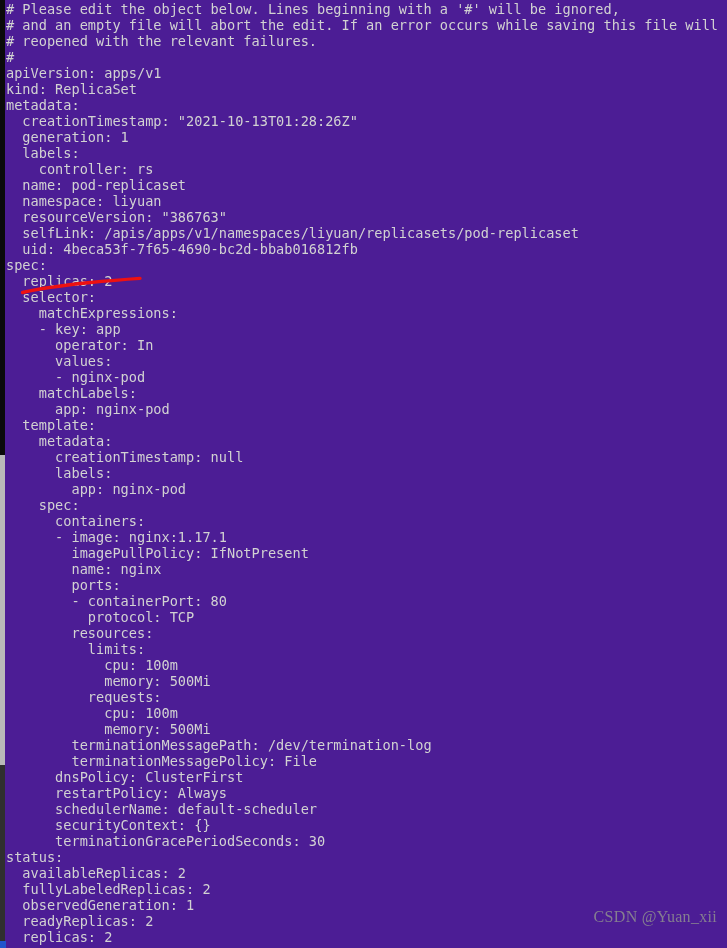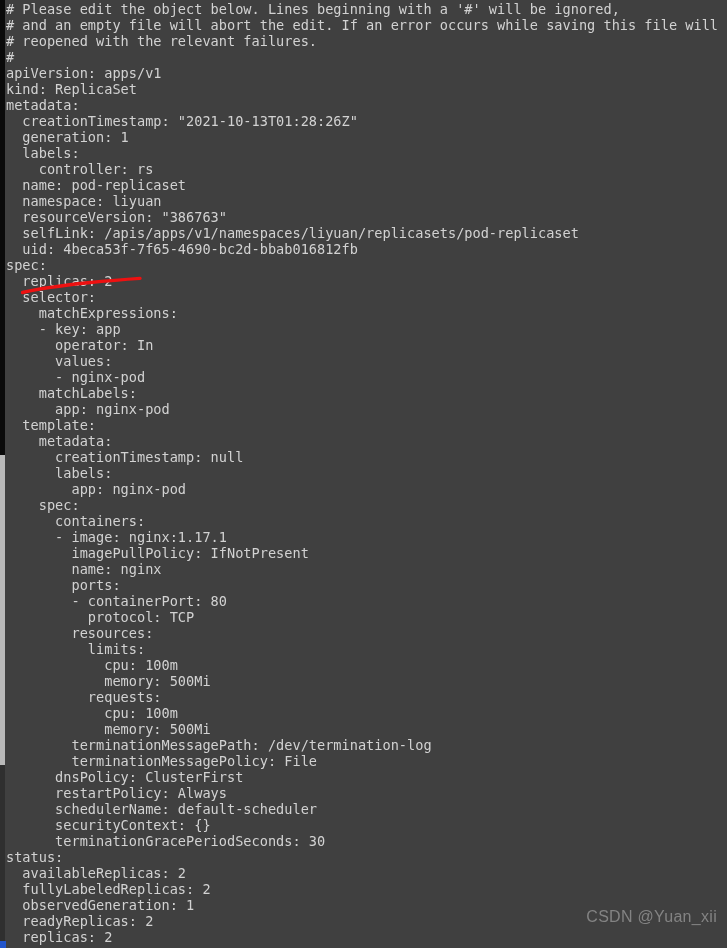--- a/index.html
+++ b/index.html
@@ -74,29 +74,29 @@
     height: 948px;
     pointer-events: none;
   }
   
   #watermark {
     position: absolute;
     right: 10px;
     bottom: 22px;
     color: #8f8f8f;
     font-size: 16px;
-    font-family: Liberation Sans, sans-serif;
+    font-family: Liberation Serif, serif;
     letter-spacing: 0.3px;
     opacity: 0.85;
   }
 </style>
 </head>
 <body>
 
-<div id="screen" style="background: #404040;">
+<div id="screen" style="background: #4c1d95;">
 
   <div id="scroll-gutter">
     <div id="scroll-track-lower" style="background: rgb(47, 47, 47);"></div>
     <div id="scroll-thumb" style="background: rgb(185, 185, 185);"></div>
     <div id="scroll-caret" style="background: rgb(34, 85, 204);"></div>
   </div>
 
   <div id="terminal" style="color: rgb(210, 210, 210);"><div class="line"># Please edit the object below. Lines beginning with a '#' will be ignored,</div><div class="line"># and an empty file will abort the edit. If an error occurs while saving this file will be</div><div class="line"># reopened with the relevant failures.</div><div class="line">#</div><div class="line">apiVersion: apps/v1</div><div class="line">kind: ReplicaSet</div><div class="line">metadata:</div><div class="line">  creationTimestamp: "2021-10-13T01:28:26Z"</div><div class="line">  generation: 1</div><div class="line">  labels:</div><div class="line">    controller: rs</div><div class="line">  name: pod-replicaset</div><div class="line">  namespace: liyuan</div><div class="line">  resourceVersion: "386763"</div><div class="line">  selfLink: /apis/apps/v1/namespaces/liyuan/replicasets/pod-replicaset</div><div class="line">  uid: 4beca53f-7f65-4690-bc2d-bbab016812fb</div><div class="line">spec:</div><div class="line">  replicas: 2</div><div class="line">  selector:</div><div class="line">    matchExpressions:</div><div class="line">    - key: app</div><div class="line">      operator: In</div><div class="line">      values:</div><div class="line">      - nginx-pod</div><div class="line">    matchLabels:</div><div class="line">      app: nginx-pod</div><div class="line">  template:</div><div class="line">    metadata:</div><div class="line">      creationTimestamp: null</div><div class="line">      labels:</div><div class="line">        app: nginx-pod</div><div class="line">    spec:</div><div class="line">      containers:</div><div class="line">      - image: nginx:1.17.1</div><div class="line">        imagePullPolicy: IfNotPresent</div><div class="line">        name: nginx</div><div class="line">        ports:</div><div class="line">        - containerPort: 80</div><div class="line">          protocol: TCP</div><div class="line">        resources:</div><div class="line">          limits:</div><div class="line">            cpu: 100m</div><div class="line">            memory: 500Mi</div><div class="line">          requests:</div><div class="line">            cpu: 100m</div><div class="line">            memory: 500Mi</div><div class="line">        terminationMessagePath: /dev/termination-log</div><div class="line">        terminationMessagePolicy: File</div><div class="line">      dnsPolicy: ClusterFirst</div><div class="line">      restartPolicy: Always</div><div class="line">      schedulerName: default-scheduler</div><div class="line">      securityContext: {}</div><div class="line">      terminationGracePeriodSeconds: 30</div><div class="line">status:</div><div class="line">  availableReplicas: 2</div><div class="line">  fullyLabeledReplicas: 2</div><div class="line">  observedGeneration: 1</div><div class="line">  readyReplicas: 2</div><div class="line">  replicas: 2</div></div>
 
   <svg id="annotation" viewBox="0 0 727 948" xmlns="http://www.w3.org/2000/svg">

